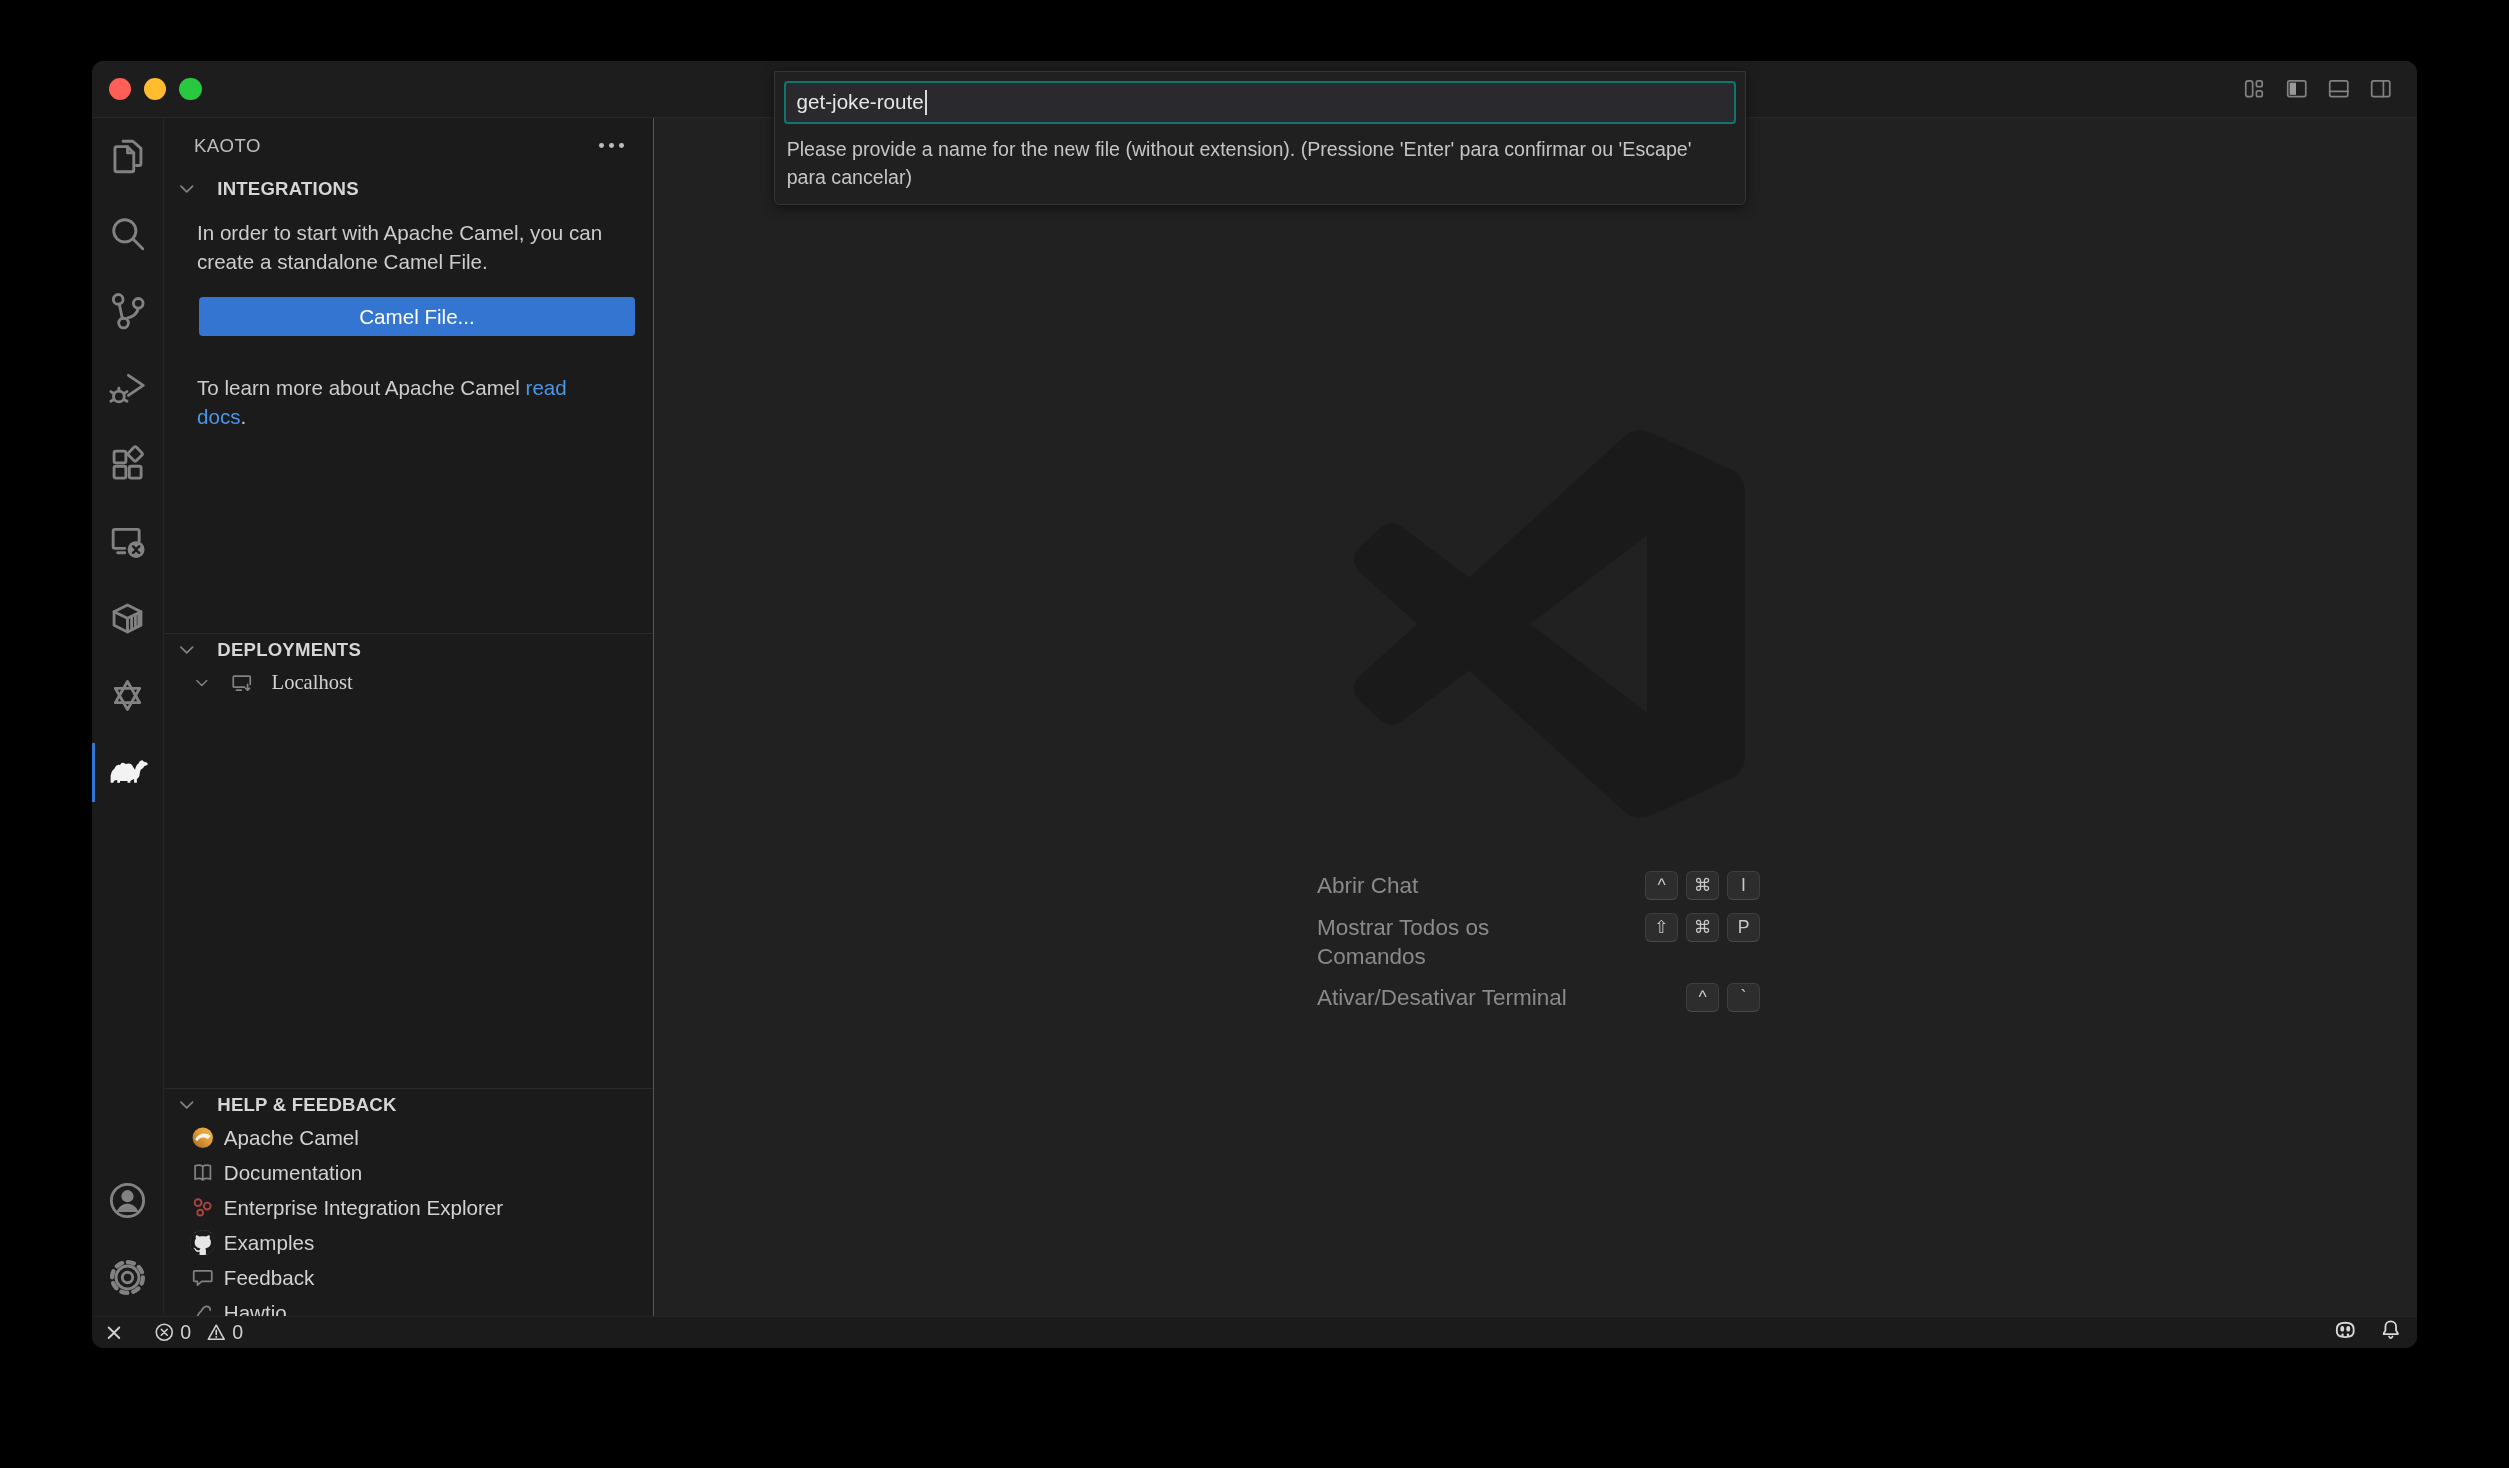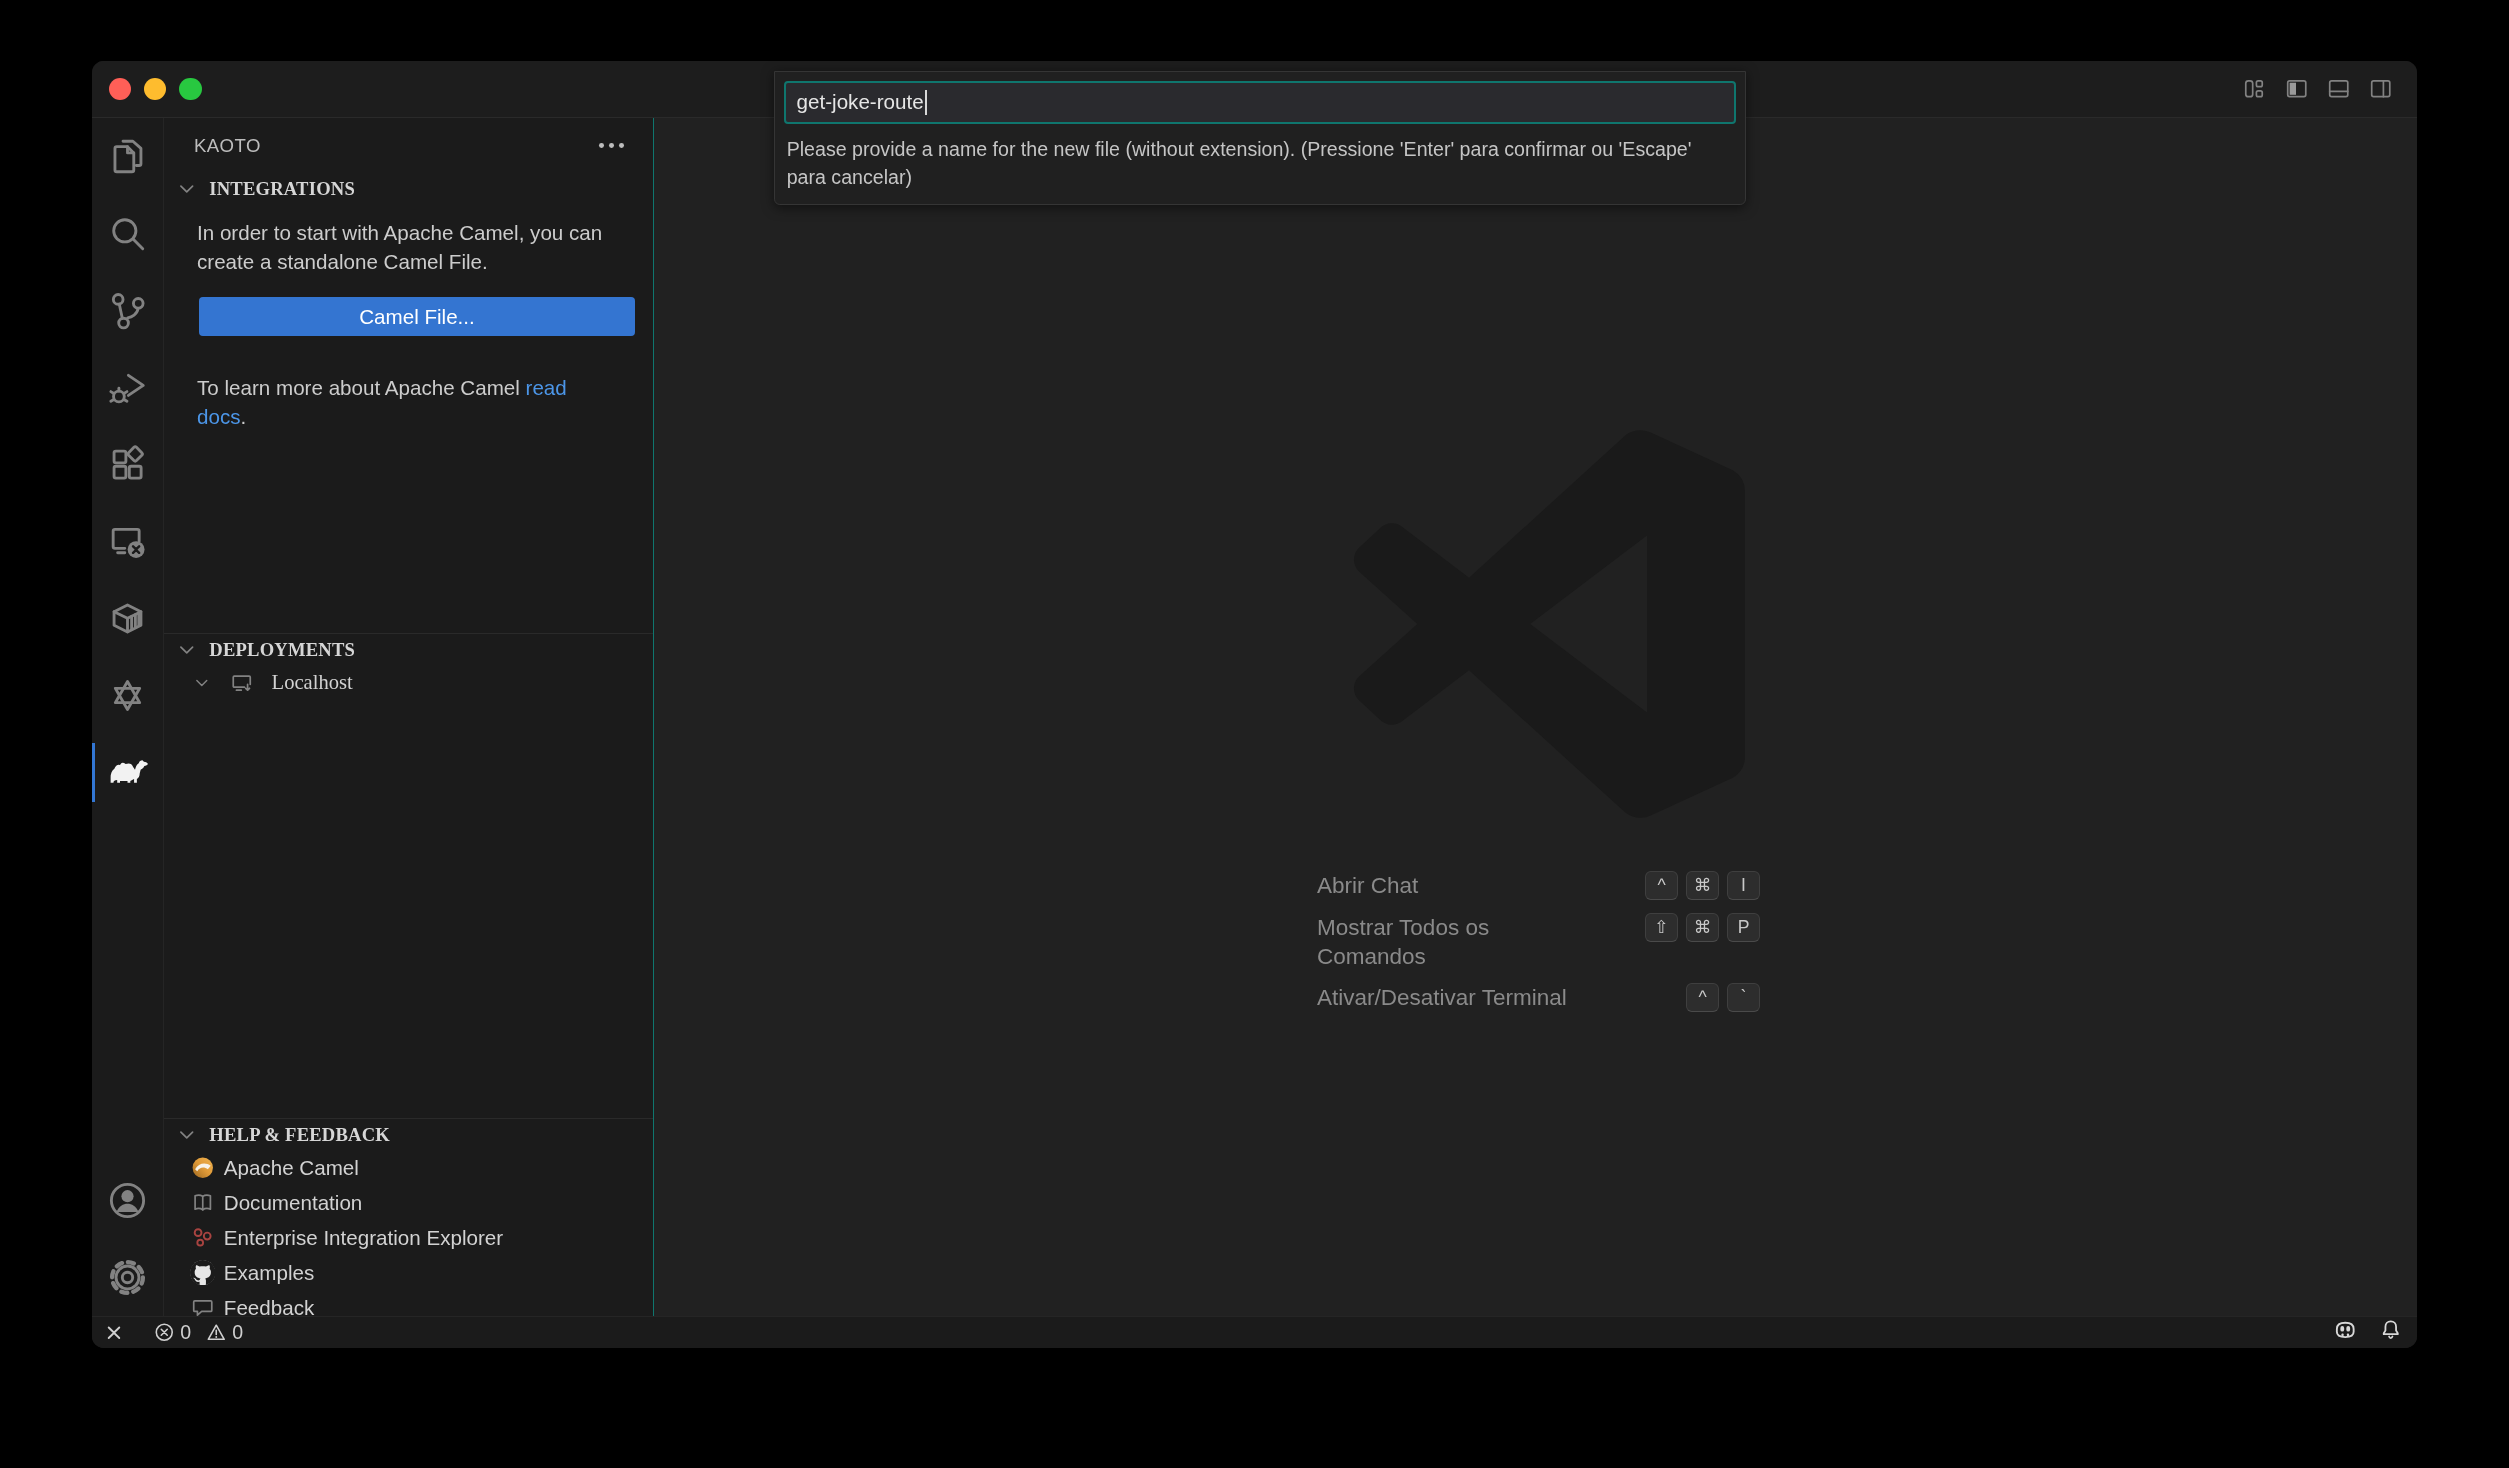--- a/index.html
+++ b/index.html
@@ -27,21 +27,21 @@
   .ab-item.active::before { content:""; position:absolute; left:0; top:8.8px; bottom:8.8px; width:2.9px; background:#3377d4; }
   .ab-bottom { position:absolute; bottom:0; left:0; right:0; display:flex; flex-direction:column; }
   .icon-stroke { stroke:#828282; fill:none; stroke-width:1.6; stroke-linecap:round; stroke-linejoin:round; }
 
   
   .sidebar { position:relative; width:490px; background:#1b1b1b; border-right:1px solid #0f766e; overflow:hidden; }
   .pane-title { display:flex; align-items:center; height:55px; padding:0 23.5px 0 30px; }
   .pane-title .t { font-size:18.6px; color:#bdbdbd; letter-spacing:0.4px; }
   .more { margin-left:auto; display:flex; gap:4.9px; padding:5.9px; }
   .more i { width:4.9px; height:4.9px; border-radius:50%; background:#bdbdbd; }
-  .section-header { display:flex; align-items:center; height:31px; padding-left:9.8px; gap:10px;font-family:Liberation Serif, serif; }
+  .section-header { display:flex; align-items:center; height:31px; padding-left:9.8px; gap:18px; }
   .section-header .h { font-size:18.6px; font-weight:700; color:#d6d6d6; letter-spacing:0.2px; }
   .chev { flex:0 0 auto; }
   .welcome { padding:13.7px 33px 0 33px; font-size:20.6px; line-height:29px; color:#cccccc; }
   .btn { display:block; width:436px; margin:21.6px 33px 0 35px; height:39px; border:none; border-radius:3.9px;
          background:#3475d1; color:#ffffff; font-size:20.6px; font-family:inherit; }
   .learn { padding:23.5px 33px 0 33px; font-size:20.6px; line-height:29px; color:#cccccc;margin-top:13px; }
   .learn a { color:#4c96e8; text-decoration:none; }
   .abs-section { position:absolute; left:0; right:0; border-top:1px solid #2a2a2a; }
   .tree-row { display:flex; align-items:center; height:35px; padding-left:26.5px; gap:17px; font-size:20.6px; color:#d2d2d2;font-family:Liberation Serif, serif; }
   .help-row { display:flex; align-items:center; height:35px; padding-left:25.5px; gap:8.8px; font-size:20.6px; color:#d2d2d2; }
@@ -272,21 +272,21 @@
                 <g class="icon-stroke" stroke="#bdbdbd">
               <path d="M20 13.5V6.8a1 1 0 0 0-1-1H5a1 1 0 0 0-1 1v8.4a1 1 0 0 0 1 1h9.5"></path>
               <path d="M7 19h4.5"></path>
                   <path d="M17.5 13.5V19 M17.5 19l-1.8-1.8 M17.5 19l1.8-1.8"></path>
                 </g>
               </svg>
             <span>Localhost</span>
           </div>
         </div>
 
-        <div class="abs-section" style="top:1000px;text-align:right;">
+        <div class="abs-section" style="top:970px;text-align:right;">
           <div class="section-header">
             <svg class="chev" width="25.5" height="25.5" viewBox="0 0 24 24">
                 <path d="M6.5 9.5l5.5 5.5 5.5-5.5" class="icon-stroke" stroke="#cccccc"></path>
               </svg>
             <span class="h">HELP &amp; FEEDBACK</span>
           </div>
 
           <div class="help-row">
             <span class="ic">
               <svg width="25.5" height="25.5" viewBox="0 0 24 24">

